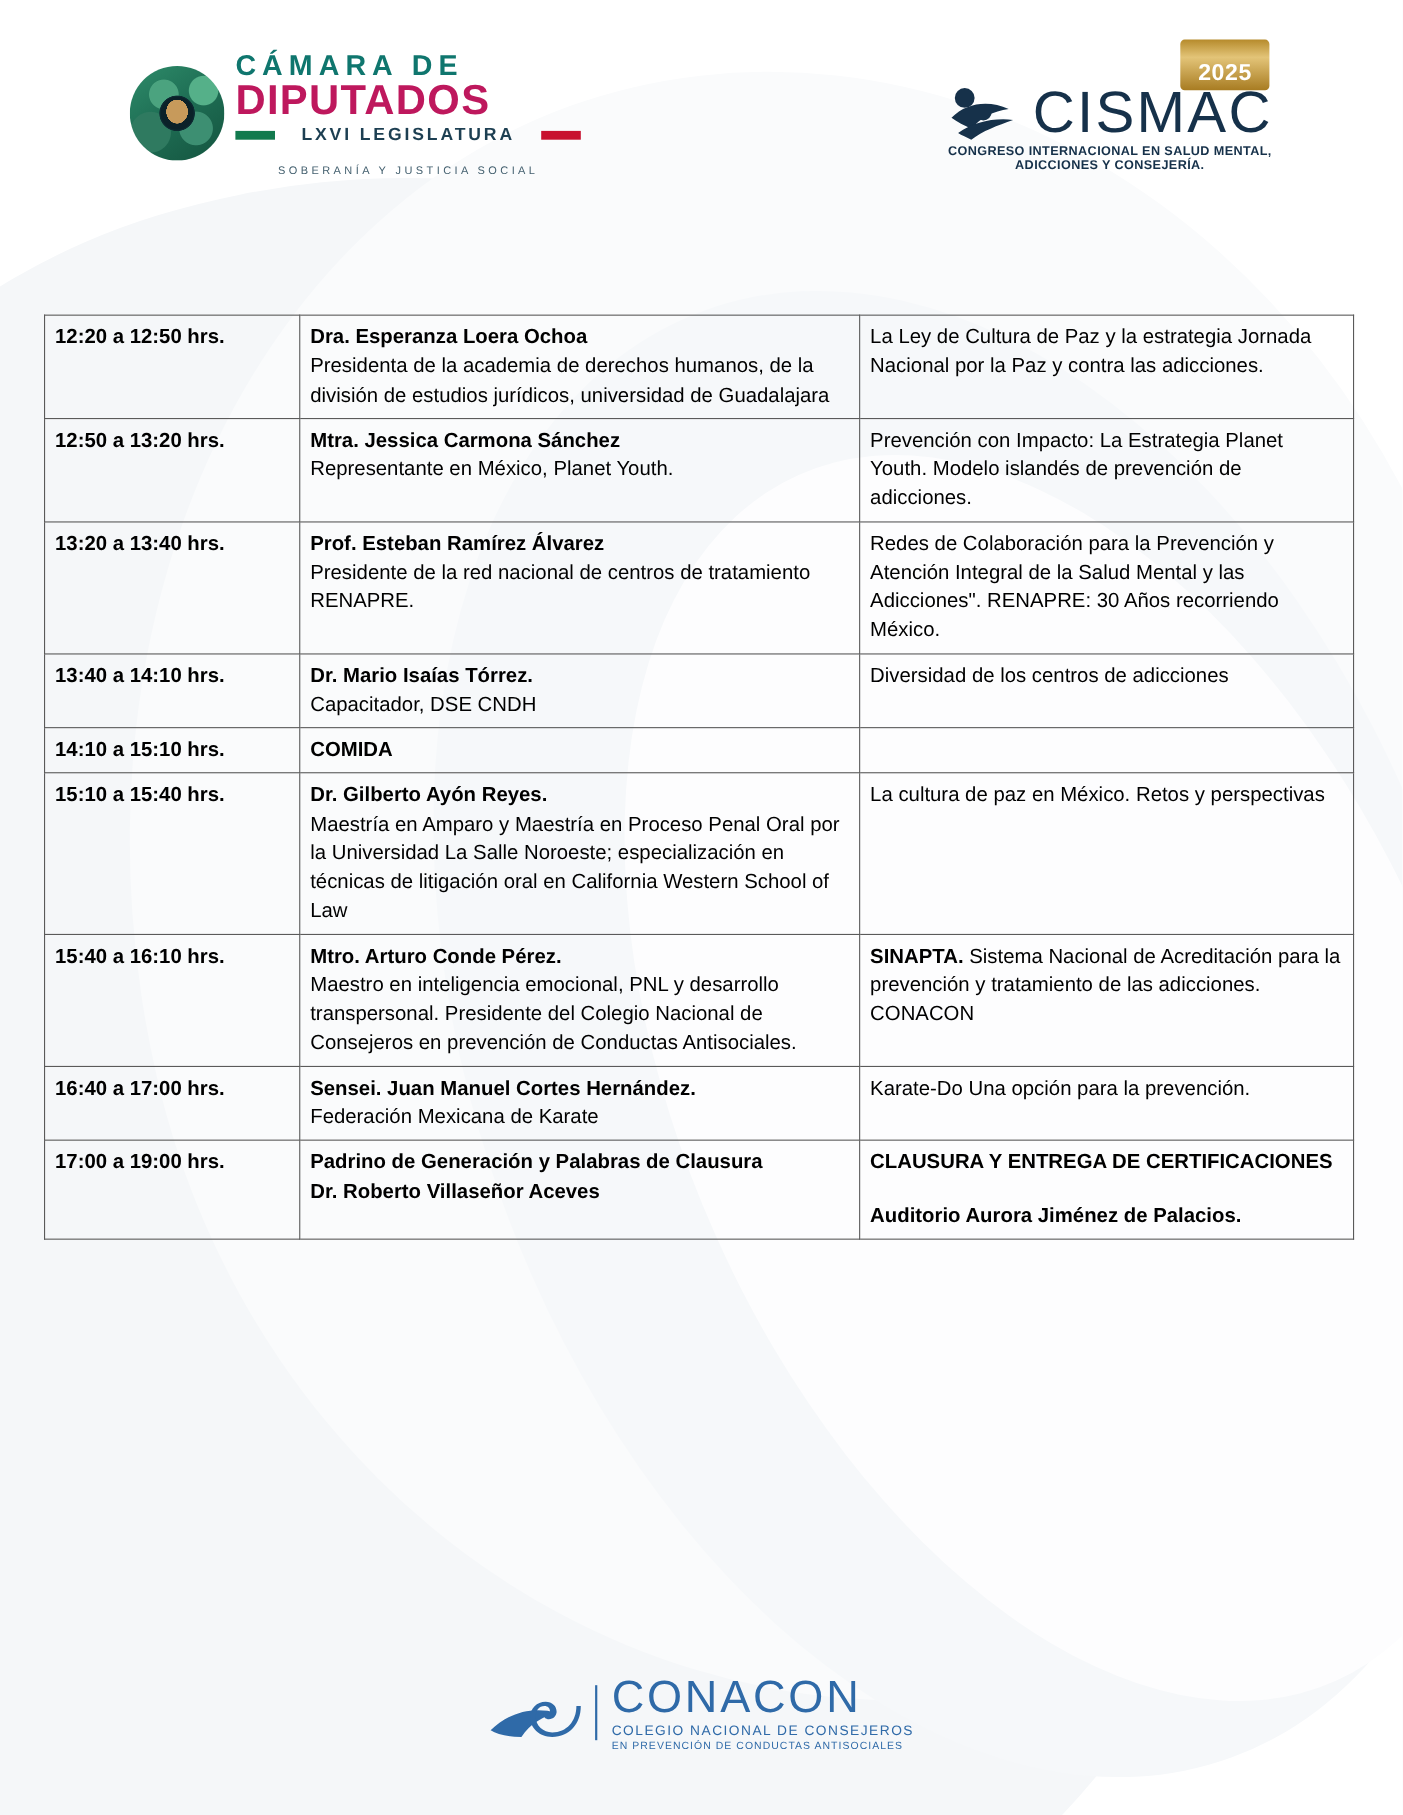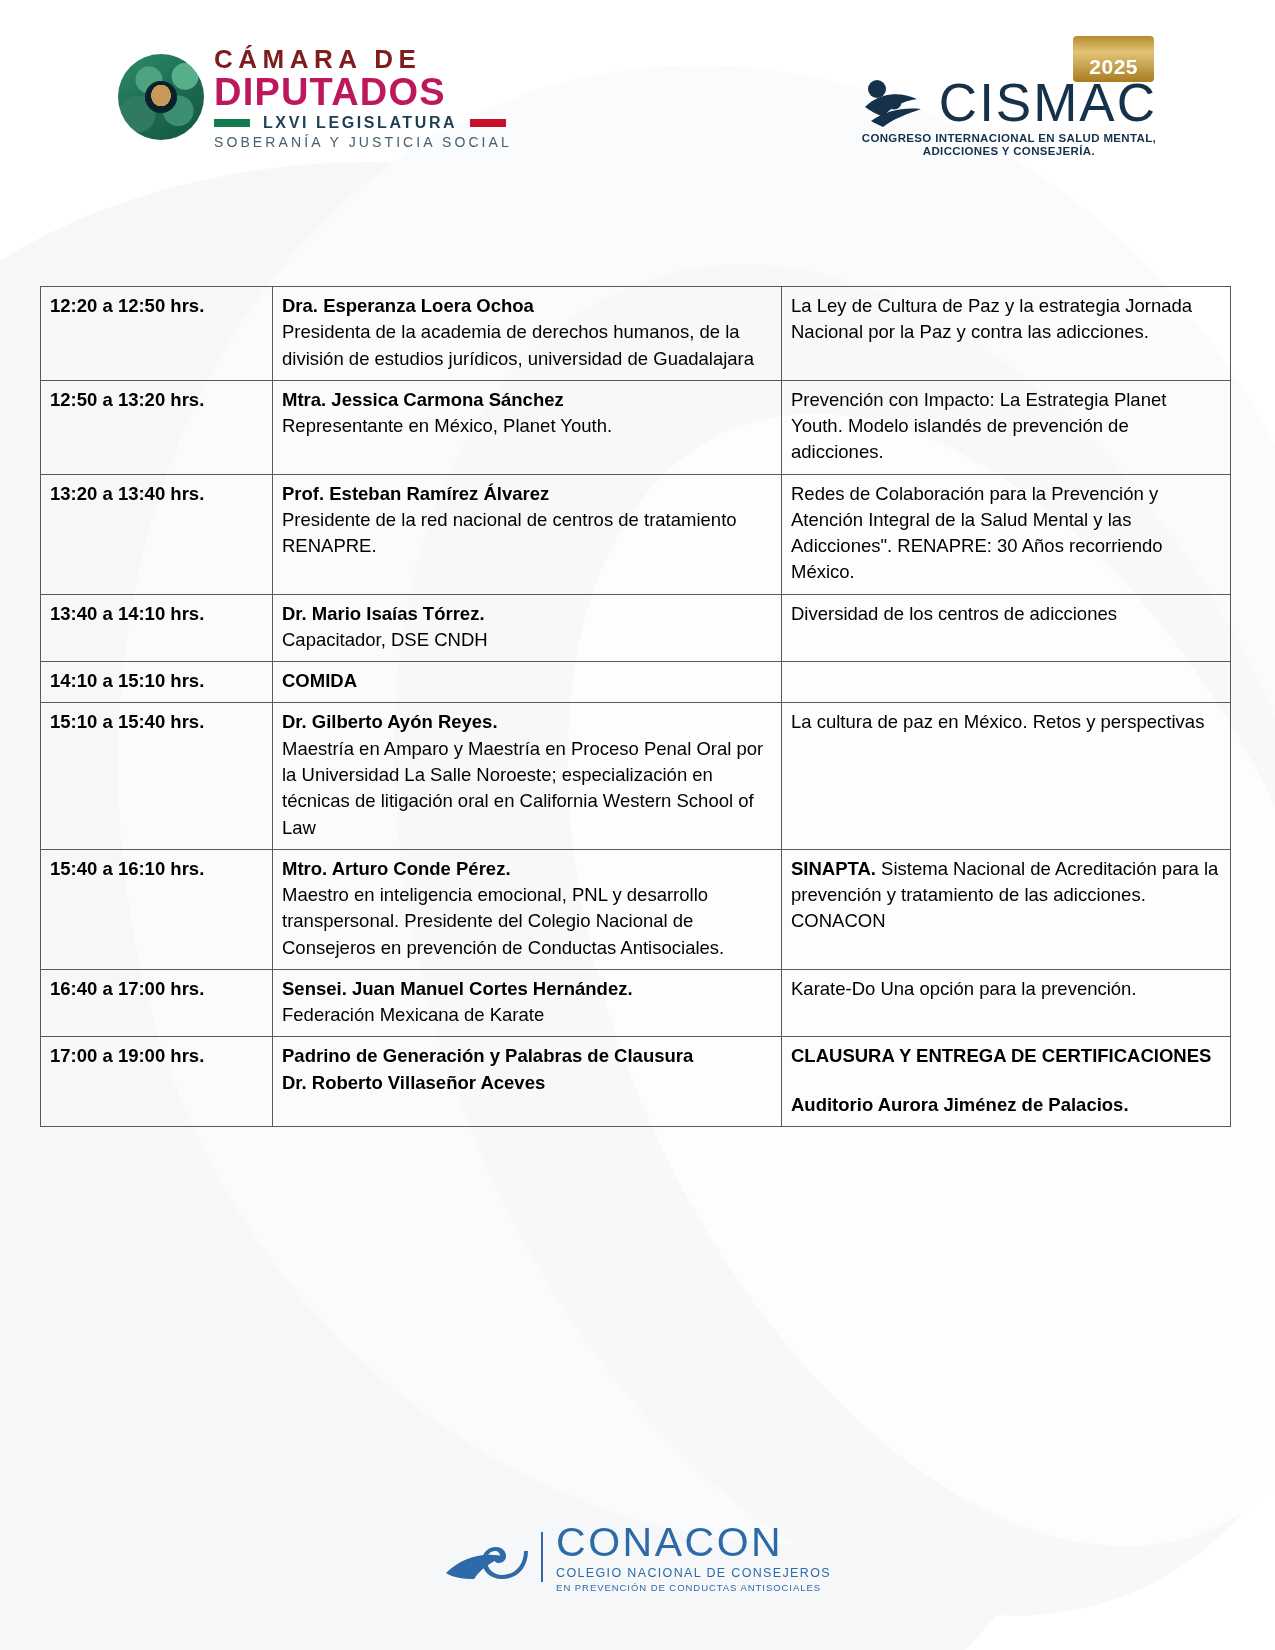--- a/index.html
+++ b/index.html
@@ -104,52 +104,52 @@
     border-radius: 50%;
     background:
       radial-gradient(ellipse at 50% 45%, #c79a5b 0 46%, rgba(199,154,91,0) 47%),
       #0b2129;
   }
   .camara-text { line-height: 1; padding-top: 2px; }
   .camara-l1 {
     font-size: 26px;
     font-weight: bold;
     letter-spacing: 5.5px;
-    color: #7f1d1d;
+    color: #0f766e;
     white-space: nowrap;
   }
   .camara-l2 {
     font-size: 38px;
     font-weight: bold;
     letter-spacing: 1.2px;
     color: #be185d;
     margin-top: 1px;
     white-space: nowrap;
   }
   .camara-l3 {
     display: flex;
     align-items: center;
-    gap: 13px;
+    gap: 24px;
     margin-top: 4px;
   }
   .flag-bar { width: 36px; height: 8px; }
   .flag-bar.green { background: #127a4e; }
   .flag-bar.red { background: #c8102e; }
   .camara-legis {
     font-size: 16px;
     font-weight: bold;
     letter-spacing: 2.6px;
     color: #1d3f52;
     white-space: nowrap;
   }
   .camara-l4 {
-    font-size: 14px;
+    font-size: 10px;
     letter-spacing: 3.1px;
     color: #44606f;
-    margin-top: 4px;
+    margin-top: 20px;
     text-align: center;
     white-space: nowrap;
   }
 
   
   .cismac-logo {
     position: relative;
     text-align: center;
     padding-top: 6px;
   }

